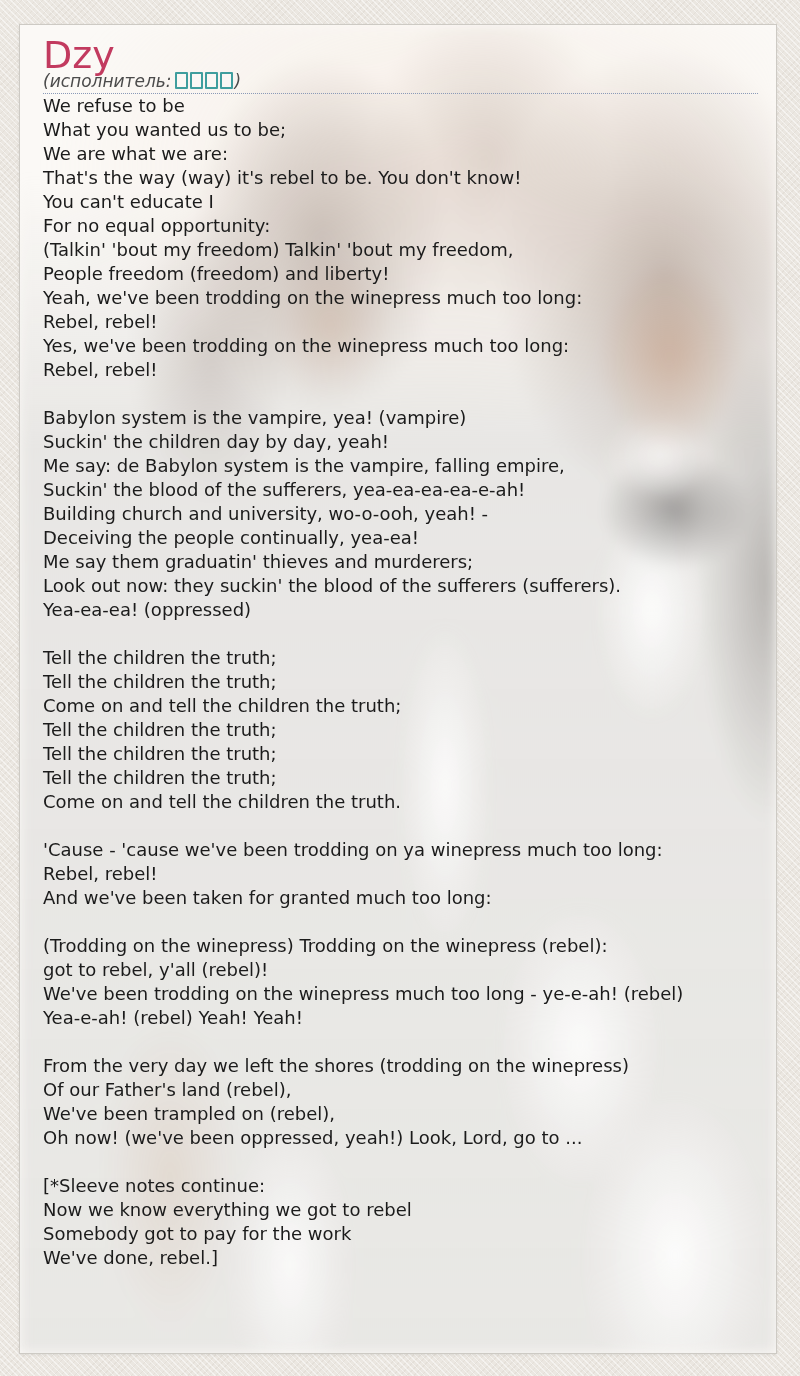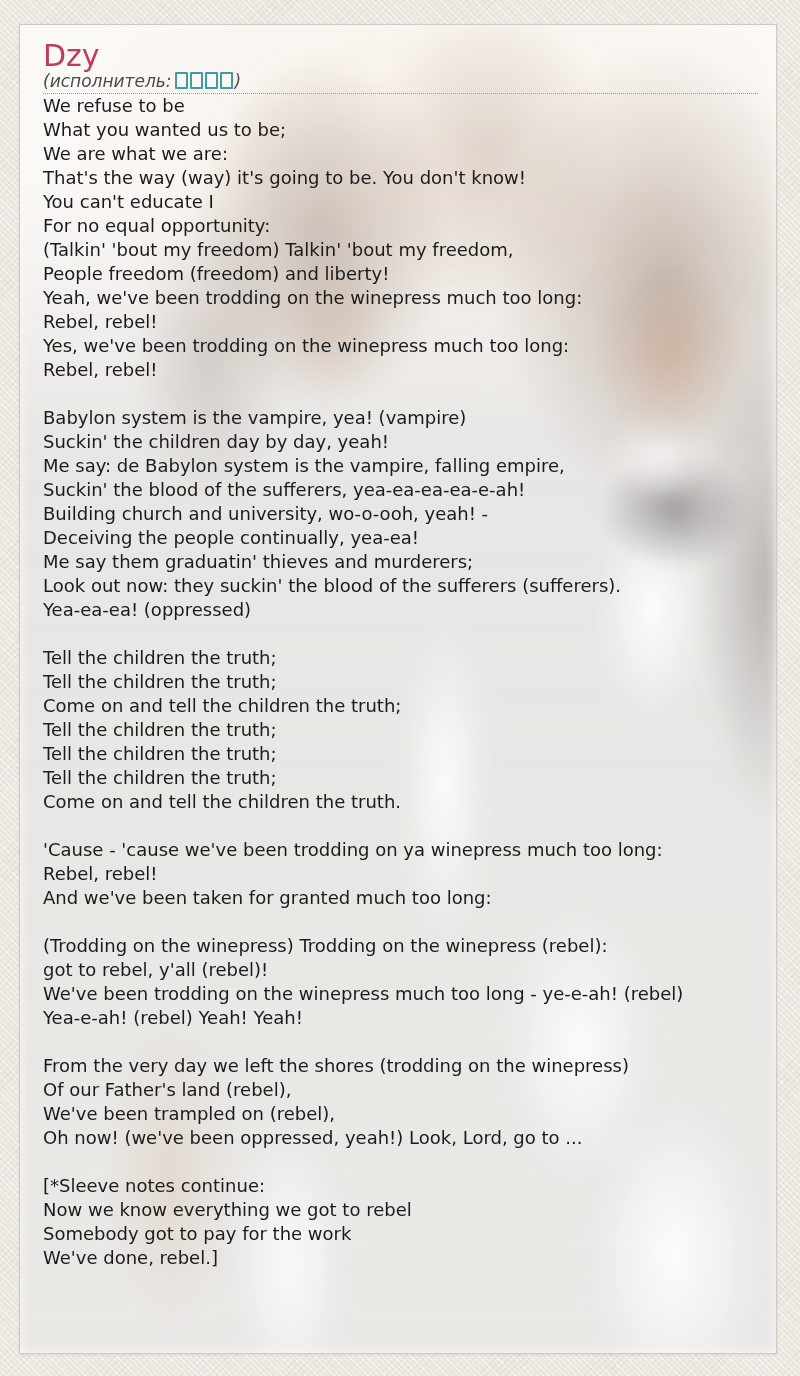--- a/index.html
+++ b/index.html
@@ -53,21 +53,21 @@
       radial-gradient(70px 160px at 150px 1150px, rgba(200,170,140,0.22) 0%, rgba(200,170,140,0) 100%),
       radial-gradient(400px 260px at 420px 140px, rgba(240,220,205,0.35) 0%, rgba(240,220,205,0) 100%),
       linear-gradient(180deg, rgba(224,222,219,0) 150px, rgba(217,216,214,0.55) 420px, rgba(221,220,218,0.6) 1328px);
   }
   .content {
     position: relative;
     padding: 15px 18px 24px 23px;
   }
   h1.title {
     margin: 0;
-    font-size: 30px;
+    font-size: 38px;
     line-height: 31px;
     font-weight: normal;
     color: #c23a5f;
   }
   .subtitle {
     font-size: 17px;
     line-height: 20px;
     color: #4b4b4b;
     font-style: italic;
   }
@@ -108,21 +108,21 @@
     <div class="photo"></div>
     <div class="content">
       <h1 class="title">Dzy</h1>
       <div class="subtitle"><span>(исполнитель:</span><a class="artist-link" id="artist-link"><span class="tofu"></span><span class="tofu"></span><span class="tofu"></span><span class="tofu"></span></a><span>)</span></div>
       <div class="divider"></div>
       <div class="lyrics" id="lyrics">
           <div class="stanza">
             <div class="line">We refuse to be</div>
             <div class="line">What you wanted us to be;</div>
             <div class="line">We are what we are:</div>
-            <div class="line">That's the way (way) it's going to be. You don't know!</div>
+            <div class="line">That's the way (way) it's rebel to be. You don't know!</div>
             <div class="line">You can't educate I</div>
             <div class="line">For no equal opportunity:</div>
             <div class="line">(Talkin' 'bout my freedom) Talkin' 'bout my freedom,</div>
             <div class="line">People freedom (freedom) and liberty!</div>
             <div class="line">Yeah, we've been trodding on the winepress much too long:</div>
             <div class="line">Rebel, rebel!</div>
             <div class="line">Yes, we've been trodding on the winepress much too long:</div>
             <div class="line">Rebel, rebel!</div>
           </div>
           <div class="stanza">

